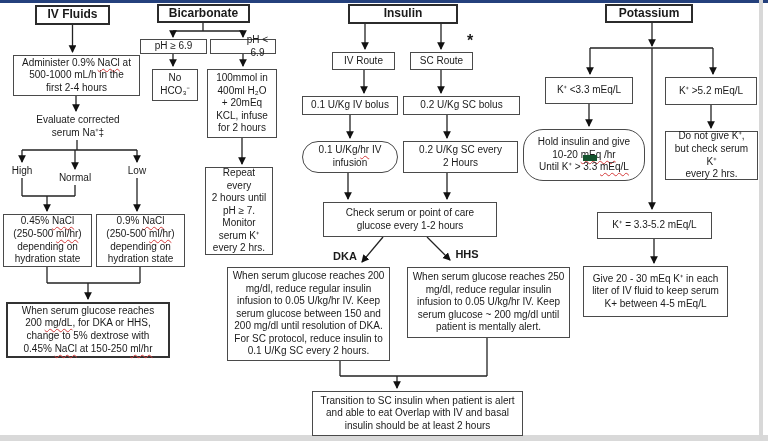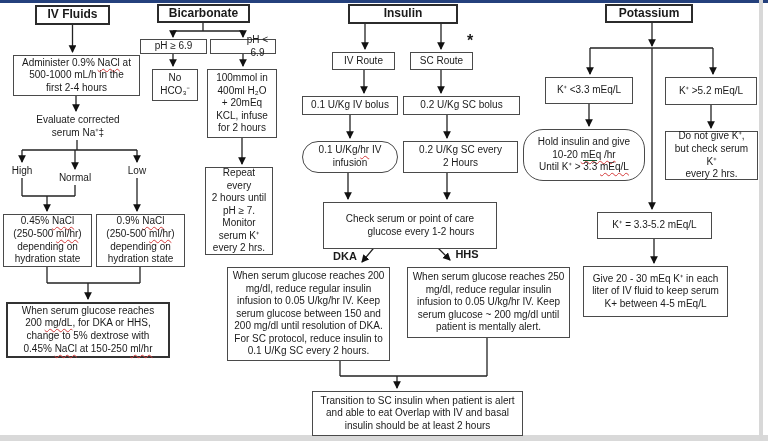--- a/index.html
+++ b/index.html
@@ -17,21 +17,21 @@
     display:flex;align-items:center;justify-content:center;text-align:center;
     font-size:10px;line-height:1.26;white-space:pre-line;box-sizing:border-box;
     padding:2px 3px;
   }
   .hdr{font-weight:bold;font-size:12px;border:2px solid #2b2b2b;}
   .thick{border-width:2px;border-color:#333;}
   .plain{border:none;background:transparent;padding:0;}
   .bold{font-weight:bold;font-size:11px;}
   .big{font-size:16px;font-weight:bold;}
   .sq{text-decoration-line:underline;text-decoration-style:wavy;text-decoration-color:#d43b3b;text-decoration-thickness:1px;text-underline-offset:2px;}
-  .ol{border-top:1px solid #14532d;}
+  .ol{border-top:6px solid #14532d;}
 </style>
 </head>
 <body>
 
 <div class="canvas">
 
   <div class="edge top" style="background: rgb(36, 64, 124);"></div>
   <div class="edge bottom" style="background: rgb(217, 217, 217);"></div>
   <div class="edge right" style="background: rgb(216, 216, 216);"></div>
 
@@ -137,21 +137,21 @@
   <div class="node hdr" style="left:348px;top:4px;width:110px;height:20px;">Insulin</div>
   <div class="node" style="left:332px;top:52px;width:63px;height:18px;">IV Route</div>
   <div class="node" style="left:410px;top:52px;width:63px;height:18px;">SC Route</div>
   <div class="node plain big" style="left:463px;top:33px;width:14px;height:16px;">*</div>
   <div class="node" style="left:302px;top:96px;width:96px;height:19px;">0.1 U/Kg IV bolus</div>
   <div class="node" style="left:403px;top:96px;width:117px;height:19px;">0.2 U/Kg SC bolus</div>
   <div class="node" style="left:302px;top:141px;width:96px;height:32px;border-radius:16px;"><span><span>0.1 U/Kg/</span><span class="sq">hr</span><span> IV
 infusion</span></span></div>
   <div class="node" style="left:403px;top:141px;width:115px;height:32px;">0.2 U/Kg SC every
 2 Hours</div>
-  <div class="node" style="left:323px;top:202px;width:174px;height:47px;text-align:right;">Check serum or point of care
+  <div class="node" style="left:323px;top:202px;width:174px;height:35px;">Check serum or point of care
 glucose every 1-2 hours</div>
   <div class="node plain bold" style="left:328px;top:250px;width:34px;height:14px;">DKA</div>
   <div class="node plain bold" style="left:450px;top:248px;width:34px;height:14px;">HHS</div>
   <div class="node" style="left:227px;top:267px;width:163px;height:94px;">When serum glucose reaches 200
 mg/dl, reduce regular insulin
 infusion to 0.05 U/kg/hr IV. Keep
 serum glucose between 150 and
 200 mg/dl until resolution of  DKA.
 For SC protocol, reduce insulin to
 0.1 U/Kg SC every 2 hours.</div>

